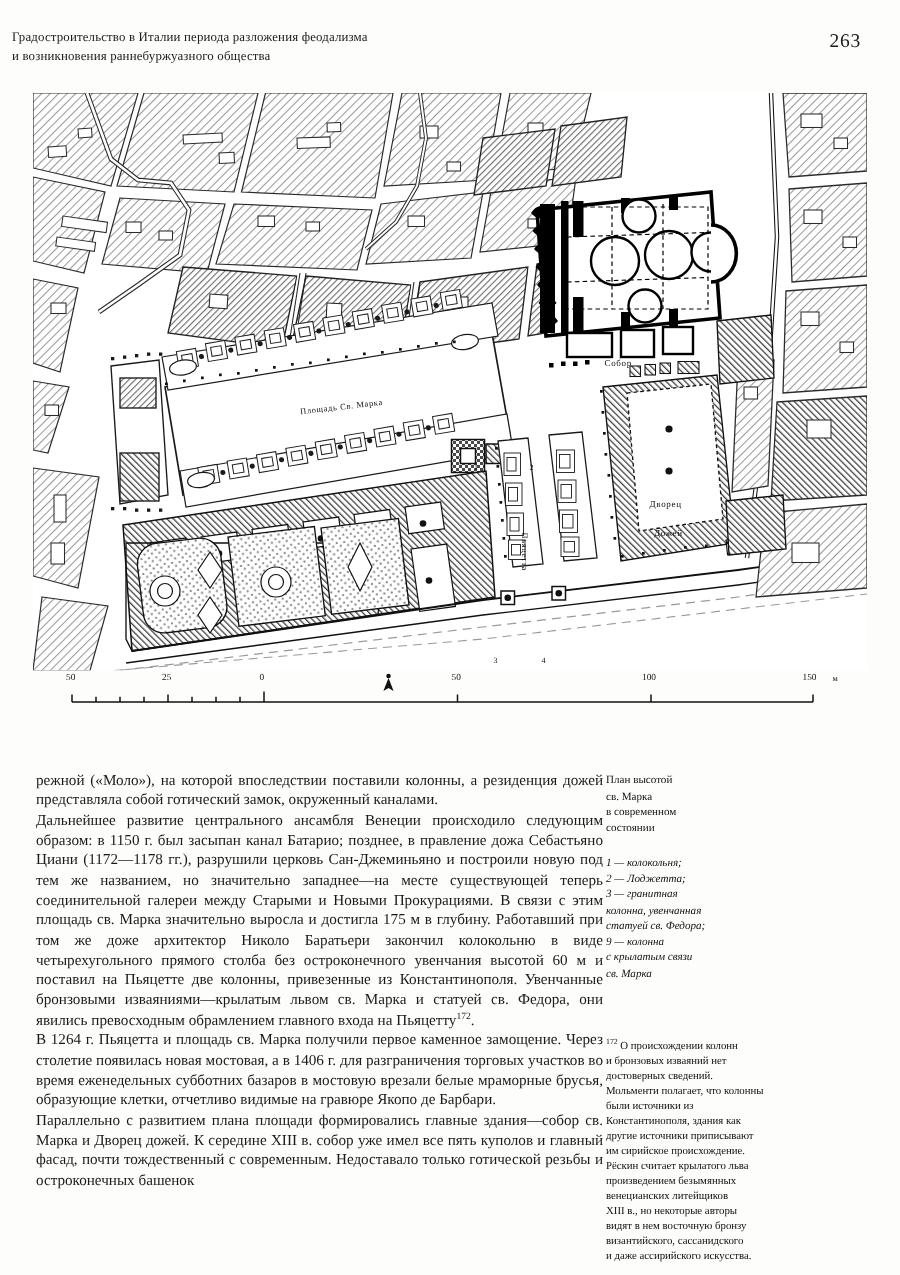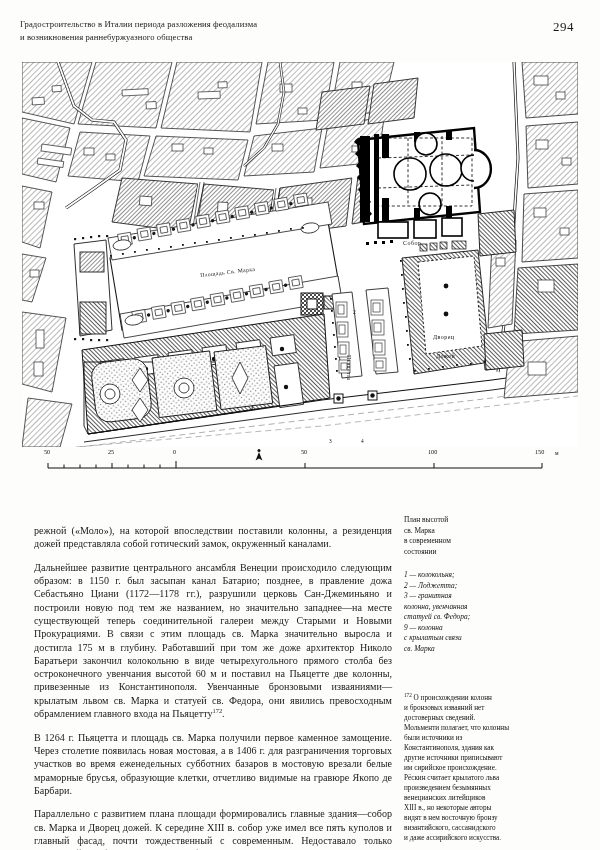--- a/index.html
+++ b/index.html
@@ -8,21 +8,21 @@
     background:#fdfdfb;
     font-family:"Liberation Serif", serif;
     color:#1a1a1a;
     position:relative;
     overflow:hidden;
   }
   .page{position:relative;width:600px;height:850px;}
 
   
   .runhead{
-    position:absolute;left:20px;top:18px;width:400px;
+    position:absolute;left:8px;top:18px;width:400px;
     font-size:8.6px;line-height:1.55;letter-spacing:.1px;
   }
   .runhead div{white-space:nowrap;}
   .pageno{
     position:absolute;right:26px;top:19px;
     font-size:13px;letter-spacing:.5px;
   }
 
   
   .figure{
@@ -54,21 +54,21 @@
   .scalewrap svg{display:block;}
   .sc-tick{position:absolute;font-size:6.2px;color:#111;}
 
   
   .bodytext{
     position:absolute;left:24px;top:514px;width:378px;
     font-size:10.1px;line-height:1.32;
     text-align:justify;
     font-family:"Liberation Serif",serif;
   }
-  .bodytext p{margin:10px;text-indent:0;}
+  .bodytext p{margin:0;text-indent:0;}
   .bodytext sup{font-size:6.4px;vertical-align:super;}
 
   
   .caption{
     position:absolute;left:404px;top:515px;width:180px;
     font-size:7.4px;line-height:1.42;color:#111;
   }
   .caption .cap-title div{white-space:nowrap;}
   .caption .legend{margin-top:13px;font-style:italic;}
   .caption .legend div{white-space:nowrap;}
@@ -82,21 +82,21 @@
 </style>
 </head>
 <body>
 
 <div class="page">
 
   <div class="runhead">
     <div>Градостроительство в Италии периода разложения феодализма</div>
     <div>и возникновения раннебуржуазного общества</div>
   </div>
-  <div class="pageno">294</div>
+  <div class="pageno">263</div>
 
   <div class="figure">
     <div class="mapcanvas">
       <svg viewBox="0 0 556 385" preserveAspectRatio="none">
         <defs>
           <pattern id="hatchLight" width="4" height="4" patternUnits="userSpaceOnUse" patternTransform="rotate(45)">
             <rect width="4" height="4" fill="#ffffff"></rect>
             <line x1="0" y1="0" x2="0" y2="4" stroke="#9a9a9a" stroke-width="1.4"></line>
           </pattern>
           <pattern id="hatchMid" width="3" height="3" patternUnits="userSpaceOnUse" patternTransform="rotate(45)">

